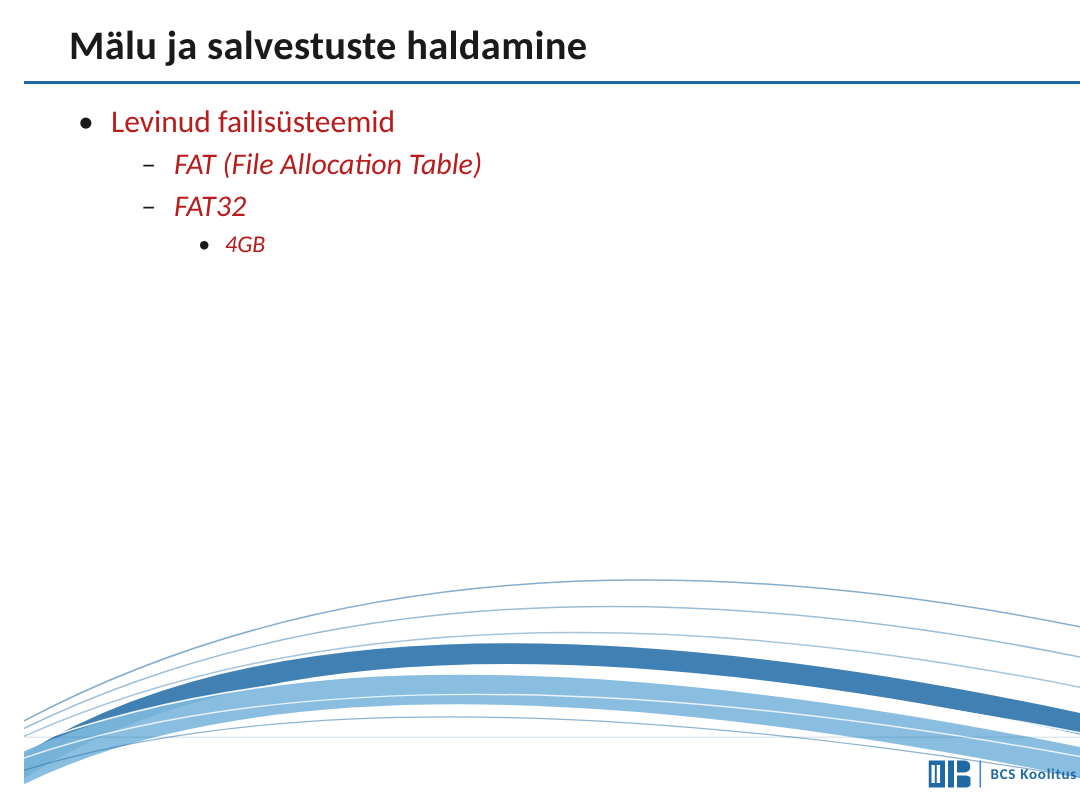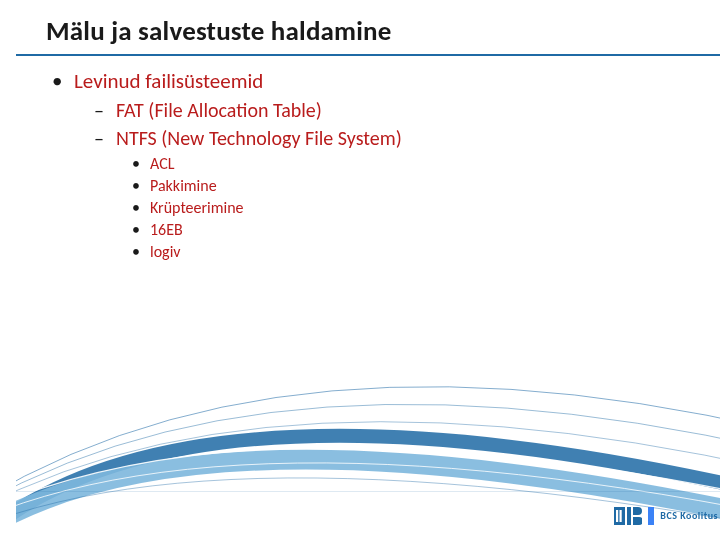--- a/index.html
+++ b/index.html
@@ -58,20 +58,21 @@
   ul.level1 > li {
     position: relative;
     margin-bottom: 4px;
     line-height: 1.25;
   }
   ul.level2 {
     list-style: none;
     margin: 4px 0 0 0;
     padding-left: 42px;
     font-size: 20px;
+    font-style: italic;
   }
   ul.level2 > li::before {
     content: "–";
     position: absolute;
     margin-left: -22px;
     color: #1a1a1a;
   }
   ul.level2 > li {
     position: relative;
     margin-bottom: 3px;
@@ -111,21 +112,21 @@
     width: 28px;
     height: 24px;
     position: relative;
   }
   .logo-text {
     font-size: 10px;
     color: #1f6aa5;
     font-weight: 600;
     letter-spacing: 0.5px;
     line-height: 1;
-    border-left: 6px solid #3b82f6;
+    border-left: 1px solid #3b82f6;
     padding-left: 6px;
     height: 18px;
     display: flex;
     align-items: center;
   }
   .bottom-rule {
     position: absolute;
     left: 0;
     bottom: 48px;
     width: 720px;
@@ -141,27 +142,23 @@
   <div class="title">Mälu ja salvestuste haldamine</div>
   <div class="title-underline"></div>
 
   <div class="content">
     <ul class="level1">
       <li>
         <span>Levinud failisüsteemid</span>
         <ul class="level2">
           <li>FAT (File Allocation Table)</li>
           <li>
-            <span>NTFS (New Technology File System)</span>
+            <span>FAT32</span>
             <ul class="level3">
-              <li>ACL</li>
-              <li>Pakkimine</li>
-              <li>Krüpteerimine</li>
-              <li>16EB</li>
-              <li>logiv</li>
+              <li>4GB</li>
             </ul>
           </li>
         </ul>
       </li>
     </ul>
   </div>
 
   <svg class="swoosh" width="720" height="540" viewBox="0 0 720 540" style="left:0;top:0;">
     <path d="M -120 560 Q 200 300 760 430" stroke="#1f6aa5" stroke-width="1" fill="none" opacity="0.55"></path>
     <path d="M -120 560 Q 190 320 760 450" stroke="#1f6aa5" stroke-width="1" fill="none" opacity="0.45"></path>

